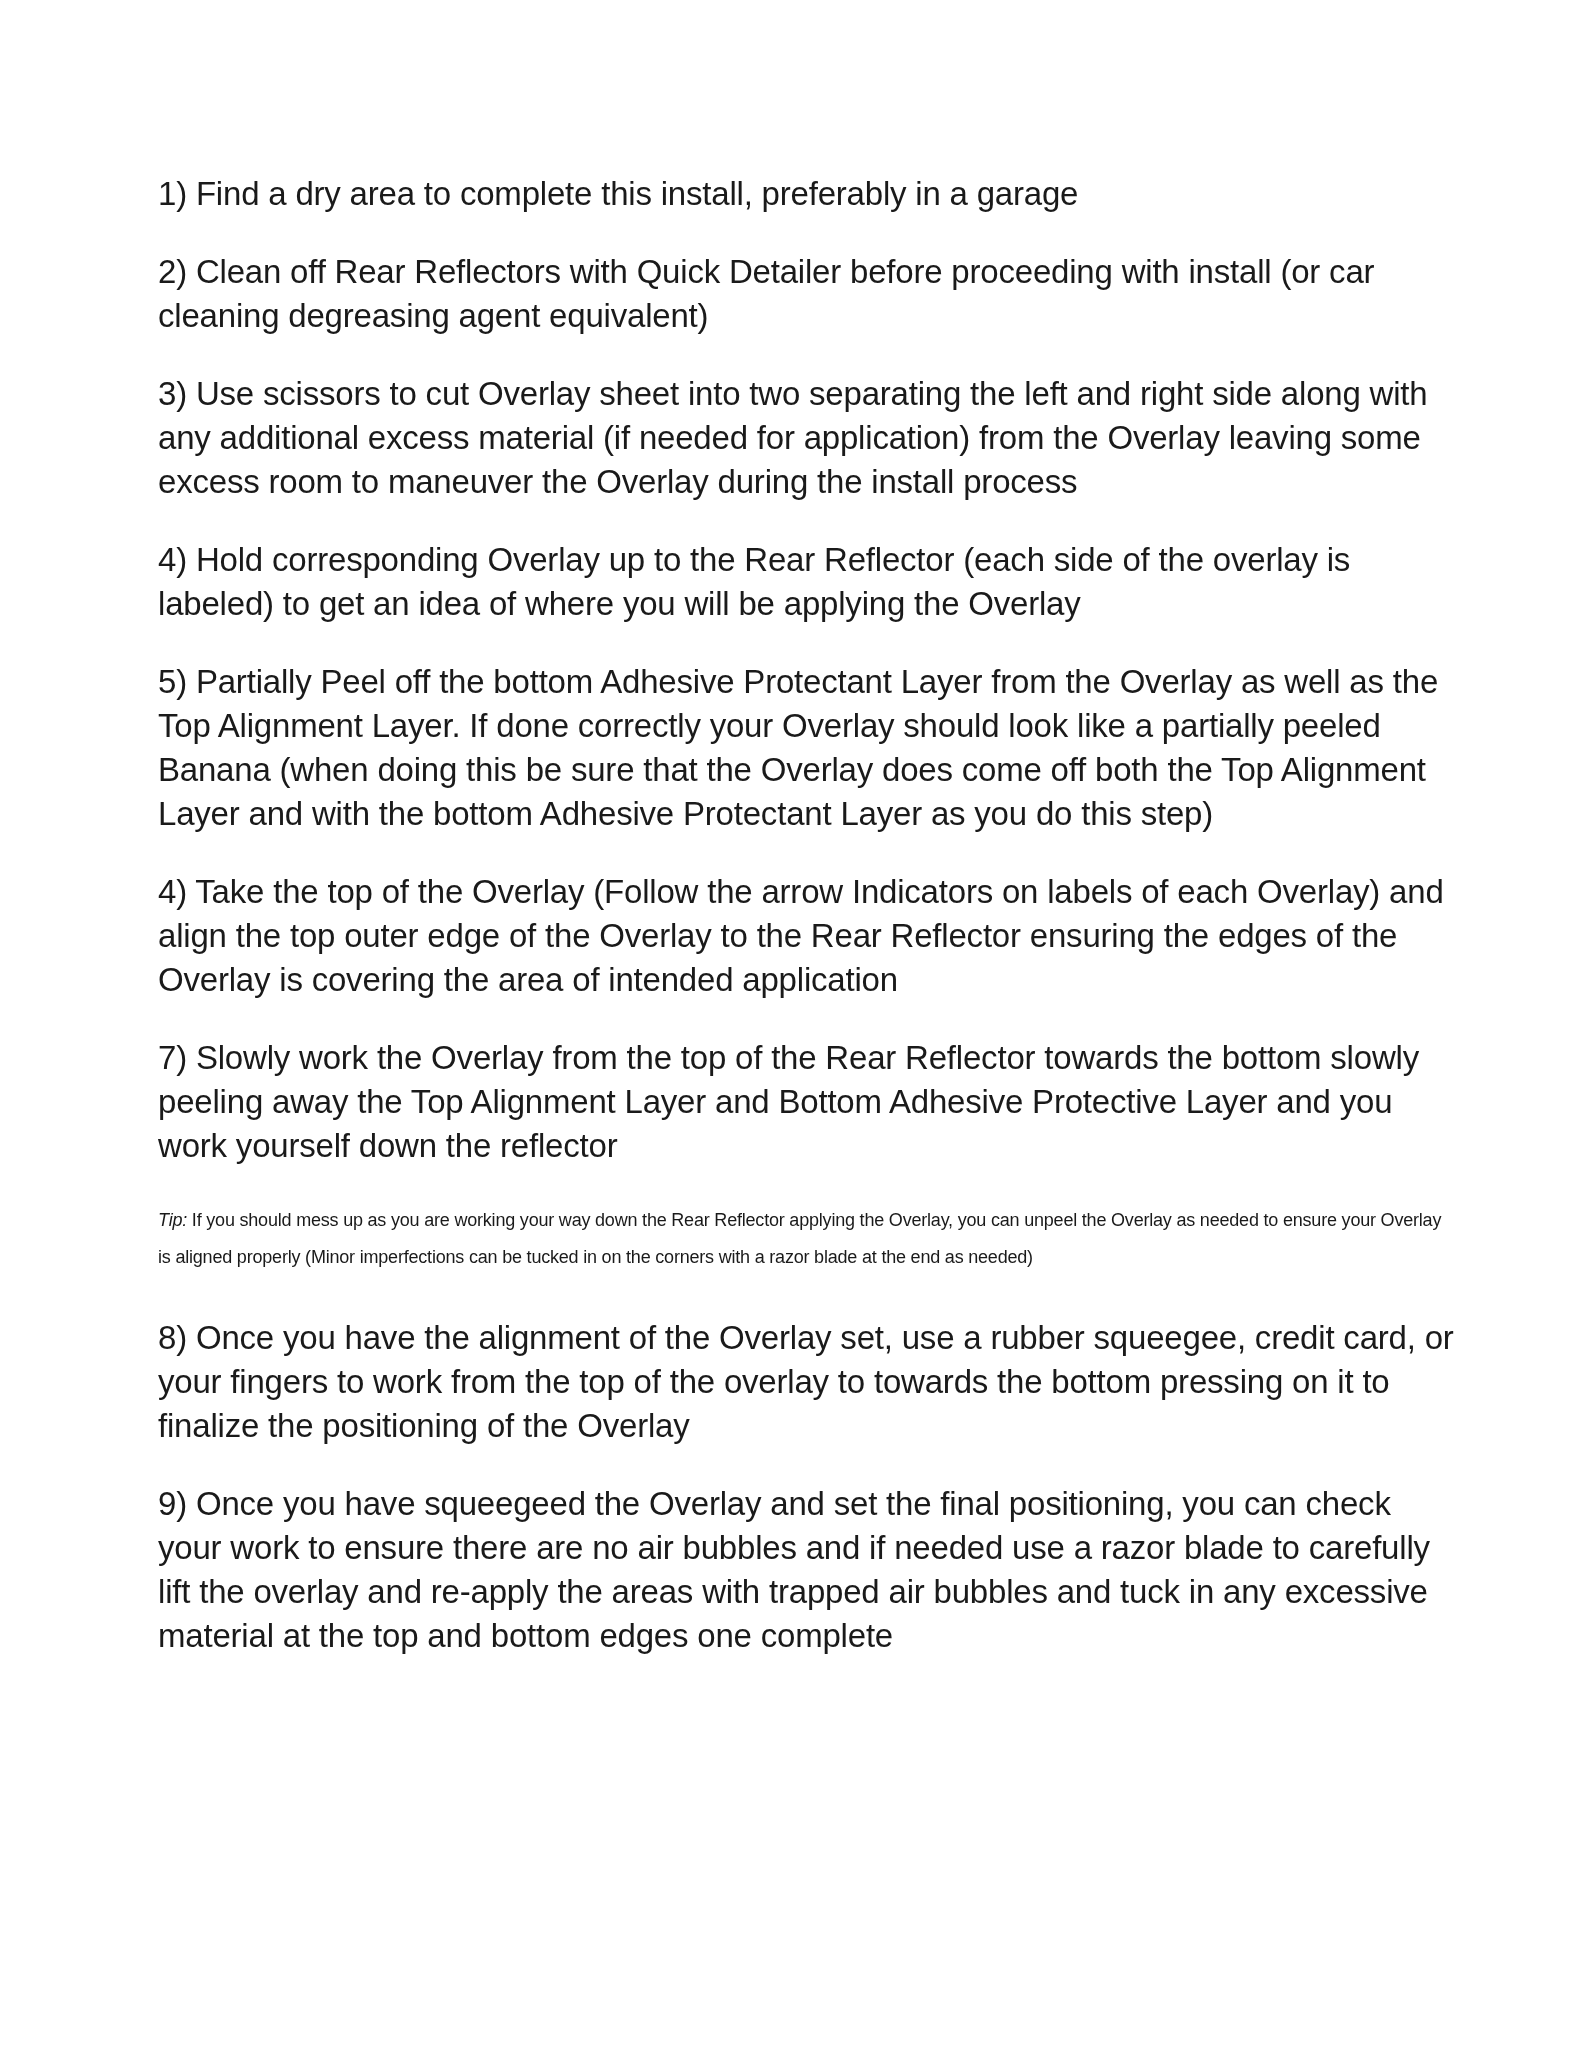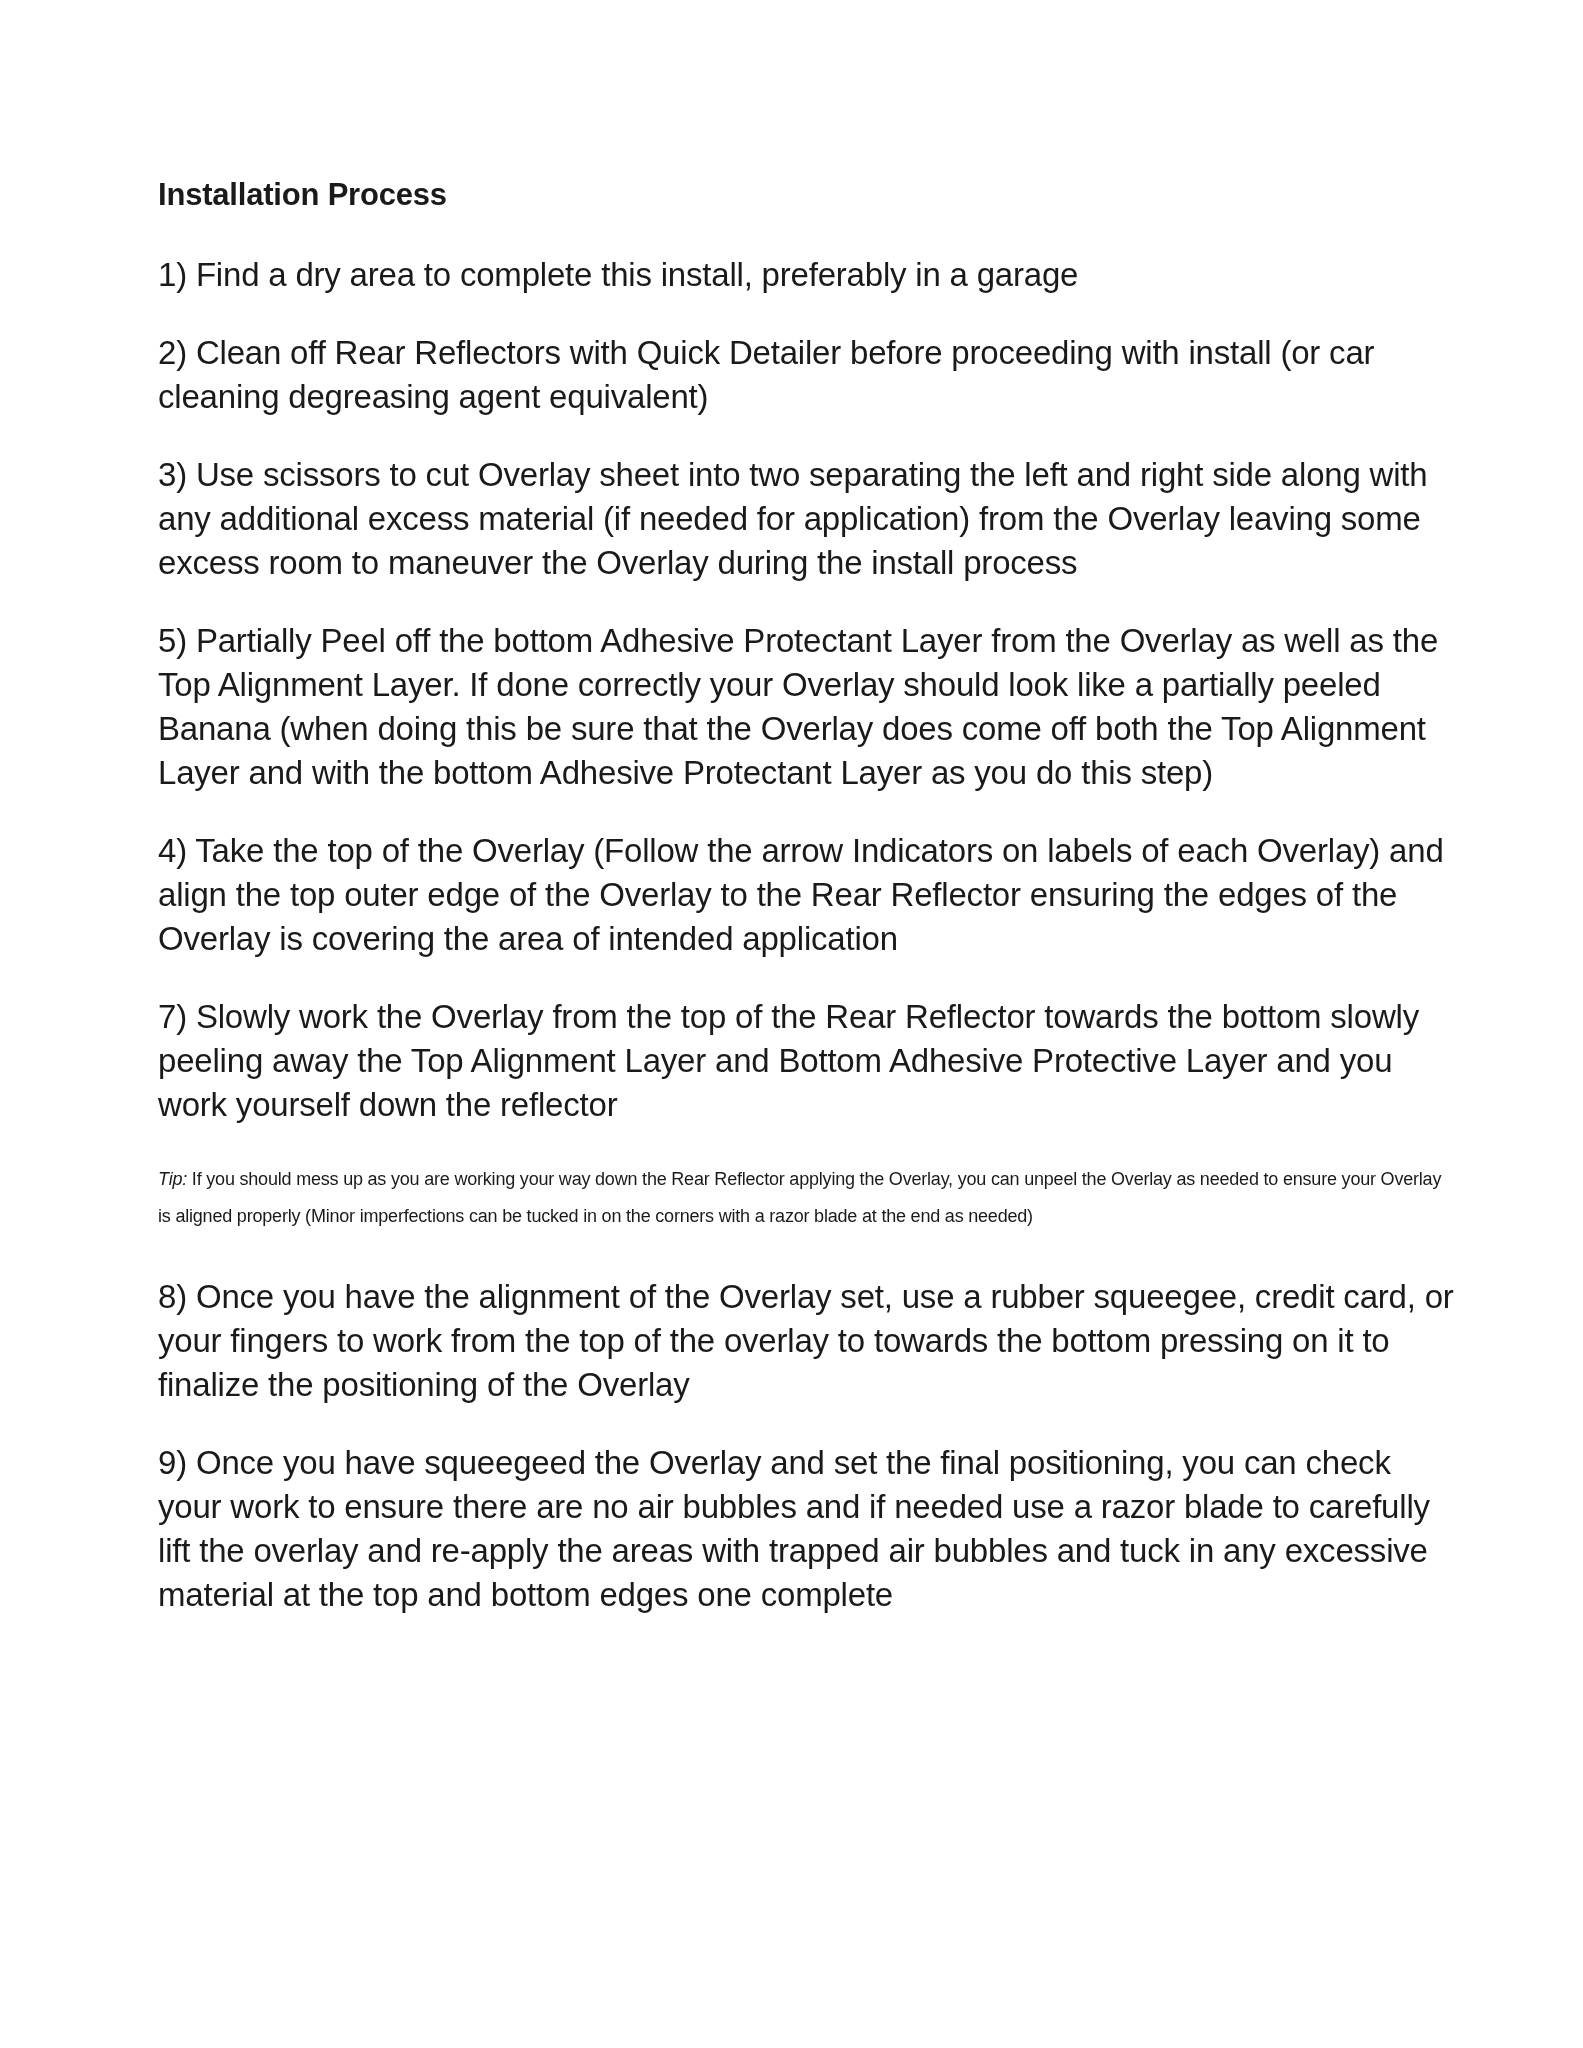--- a/index.html
+++ b/index.html
@@ -41,25 +41,25 @@
   }
   .tip .tip-label {
     font-style: italic;
   }
 </style>
 </head>
 <body>
 
 <div class="page">
 
-  <h1 class="doc-title">Installation Process</h1>
 
   <p class="step">1) Find a dry area to complete this install, preferably in a garage</p>
   <p class="step">2) Clean off Rear Reflectors with Quick Detailer before proceeding with install (or car cleaning degreasing agent equivalent)</p>
   <p class="step">3) Use scissors to cut Overlay sheet into two separating the left and right side along with any additional excess material (if needed for application) from the Overlay leaving some excess room to maneuver the Overlay during the install process</p>
+  <p class="step">4) Hold corresponding Overlay up to the Rear Reflector (each side of the overlay is labeled) to get an idea of where you will be applying the Overlay</p>
   <p class="step">5) Partially Peel off the bottom Adhesive Protectant Layer from the Overlay as well as the Top Alignment Layer. If done correctly your Overlay should look like a partially peeled Banana (when doing this be sure that the Overlay does come off both the Top Alignment Layer and with the bottom Adhesive Protectant Layer as you do this step)</p>
   <p class="step">4) Take the top of the Overlay (Follow the arrow Indicators on labels of each Overlay) and align the top outer edge of the Overlay to the Rear Reflector ensuring the edges of the Overlay is covering the area of intended application</p>
   <p class="step">7) Slowly work the Overlay from the top of the Rear Reflector towards the bottom slowly peeling away the Top Alignment Layer and Bottom Adhesive Protective Layer and you work yourself down the reflector</p>
 
   <p class="tip"><em class="tip-label">Tip:</em><span> If you should mess up as you are working your way down the Rear Reflector applying the Overlay, you can unpeel the Overlay as needed to ensure your Overlay is aligned properly (Minor imperfections can be tucked in on the corners with a razor blade at the end as needed)</span></p>
 
   <p class="step">8) Once you have the alignment of the Overlay set, use a rubber squeegee, credit card, or your fingers to work from the top of the overlay to towards the bottom pressing on it to finalize the positioning of the Overlay</p>
   <p class="step">9) Once you have squeegeed the Overlay and set the final positioning, you can check your work to ensure there are no air bubbles and if needed use a razor blade to carefully lift the overlay and re-apply the areas with trapped air bubbles and tuck in any excessive material at the top and bottom edges one complete</p>
 
 </div>

